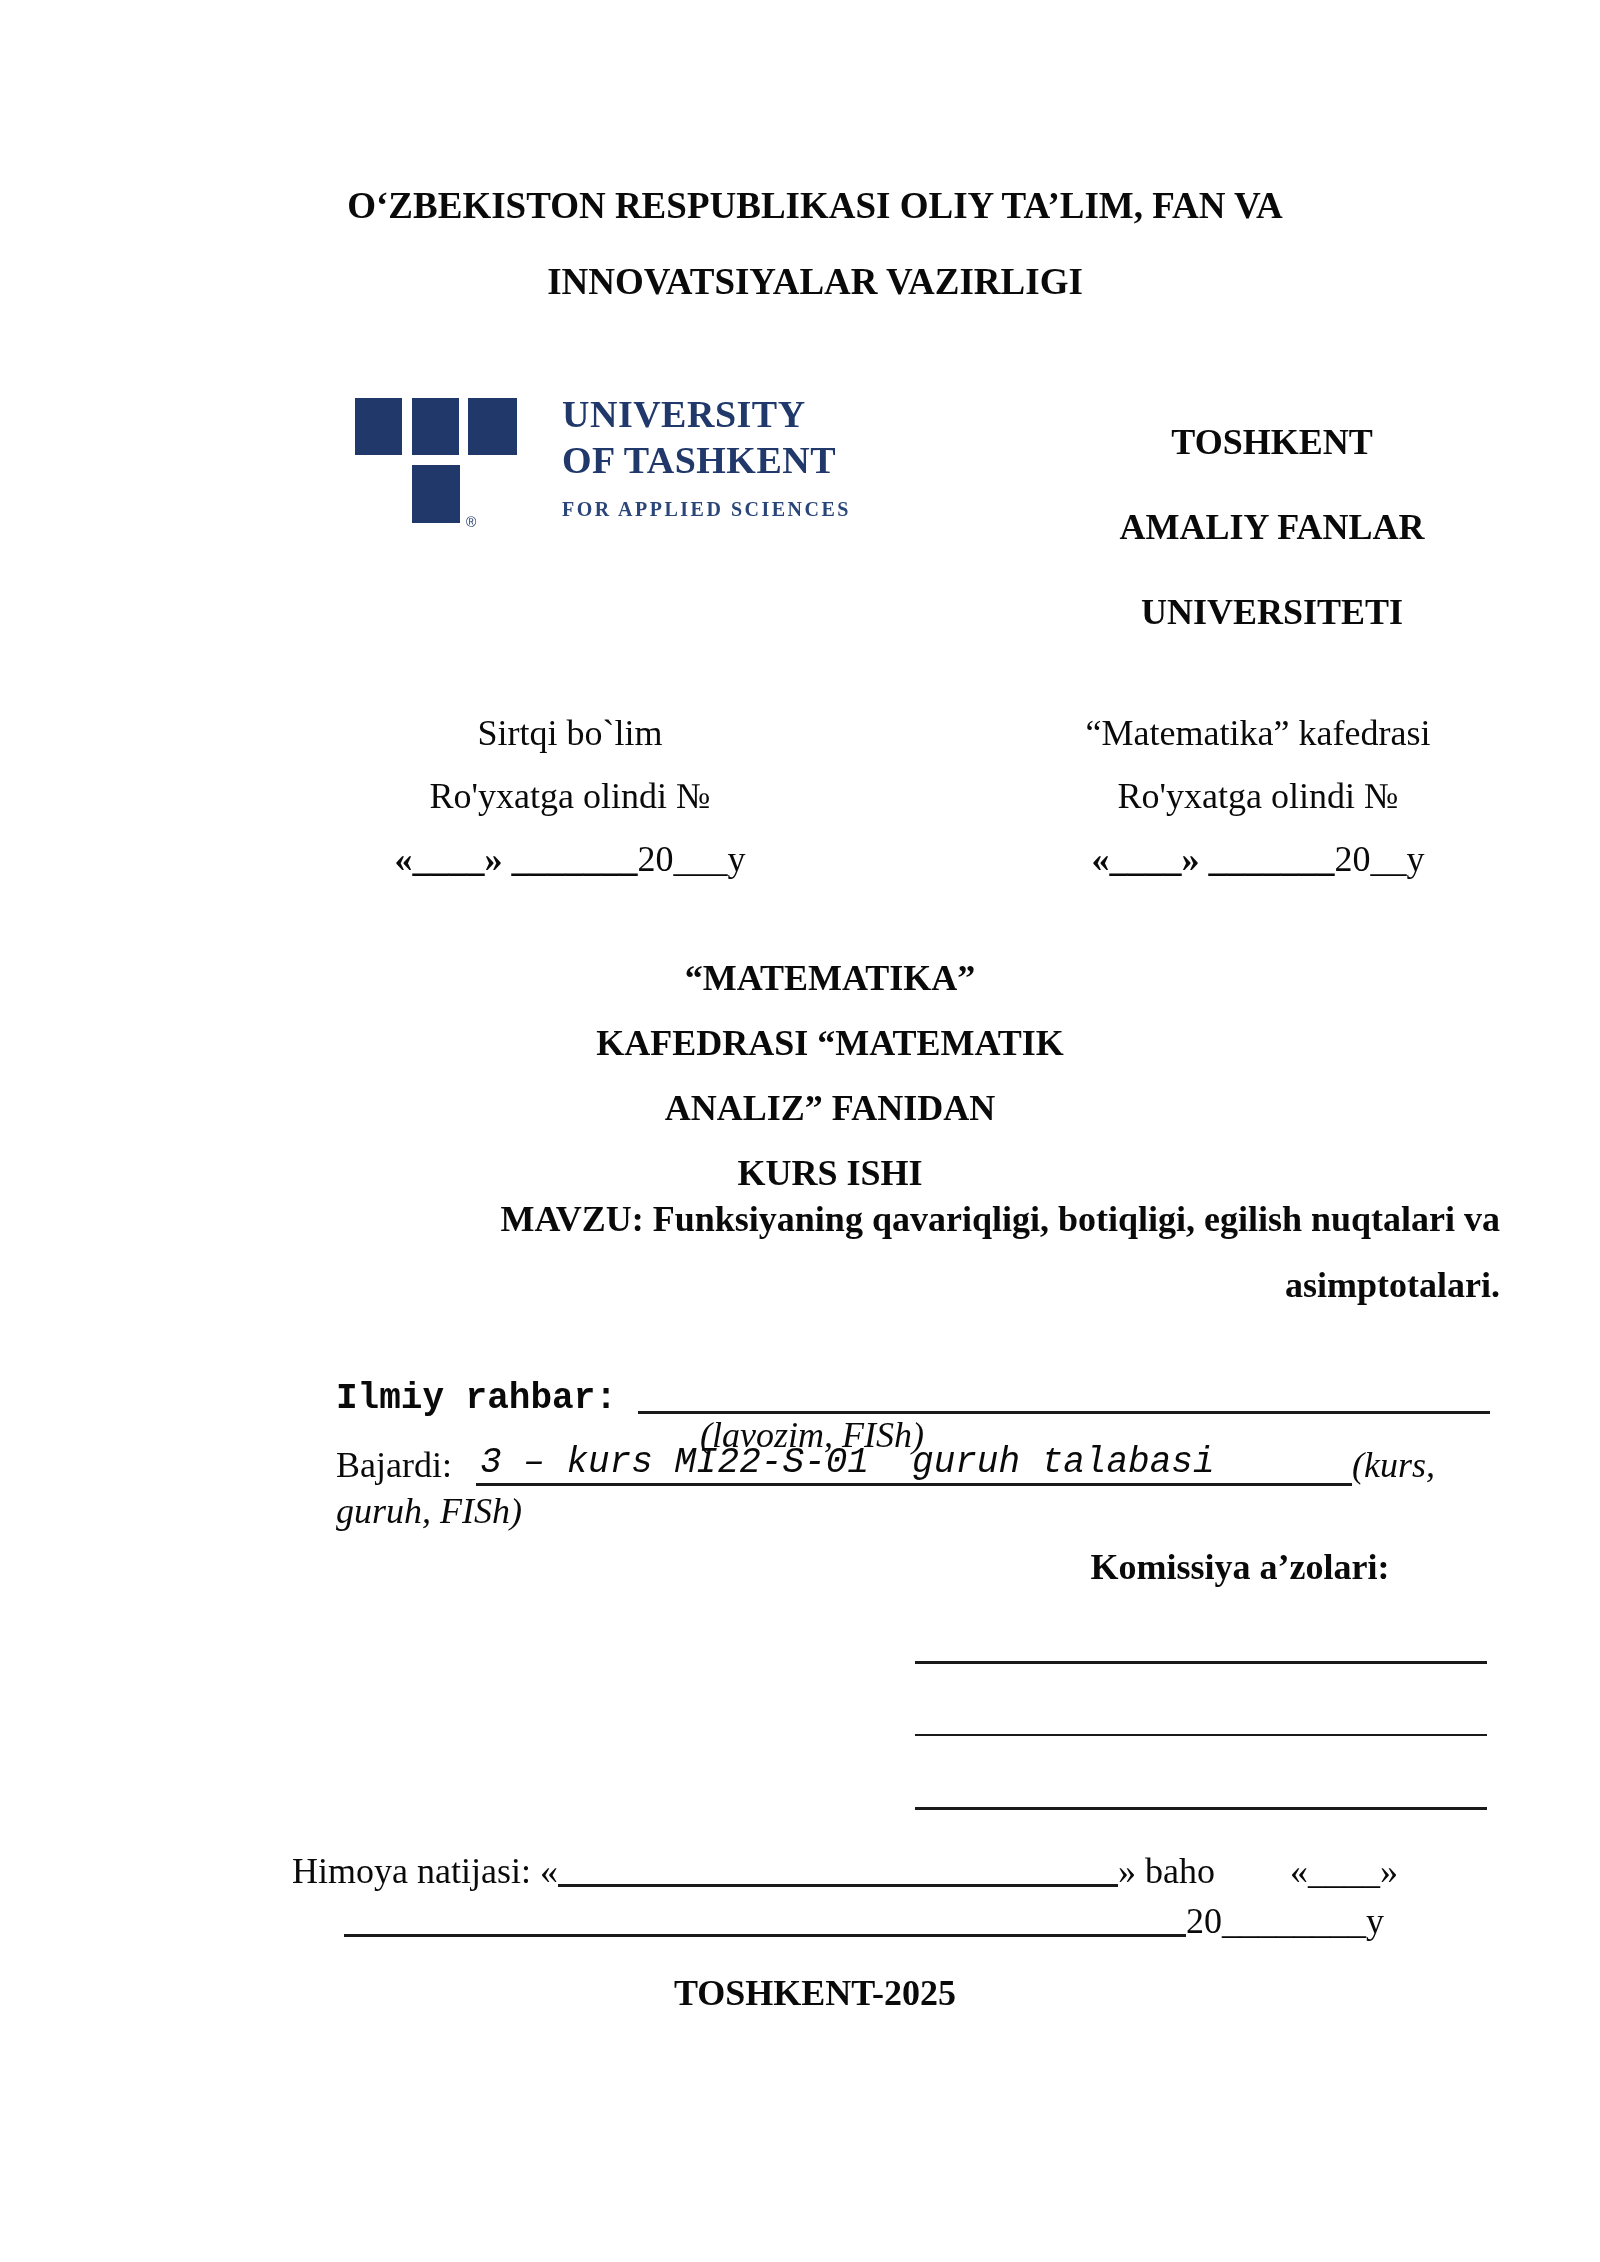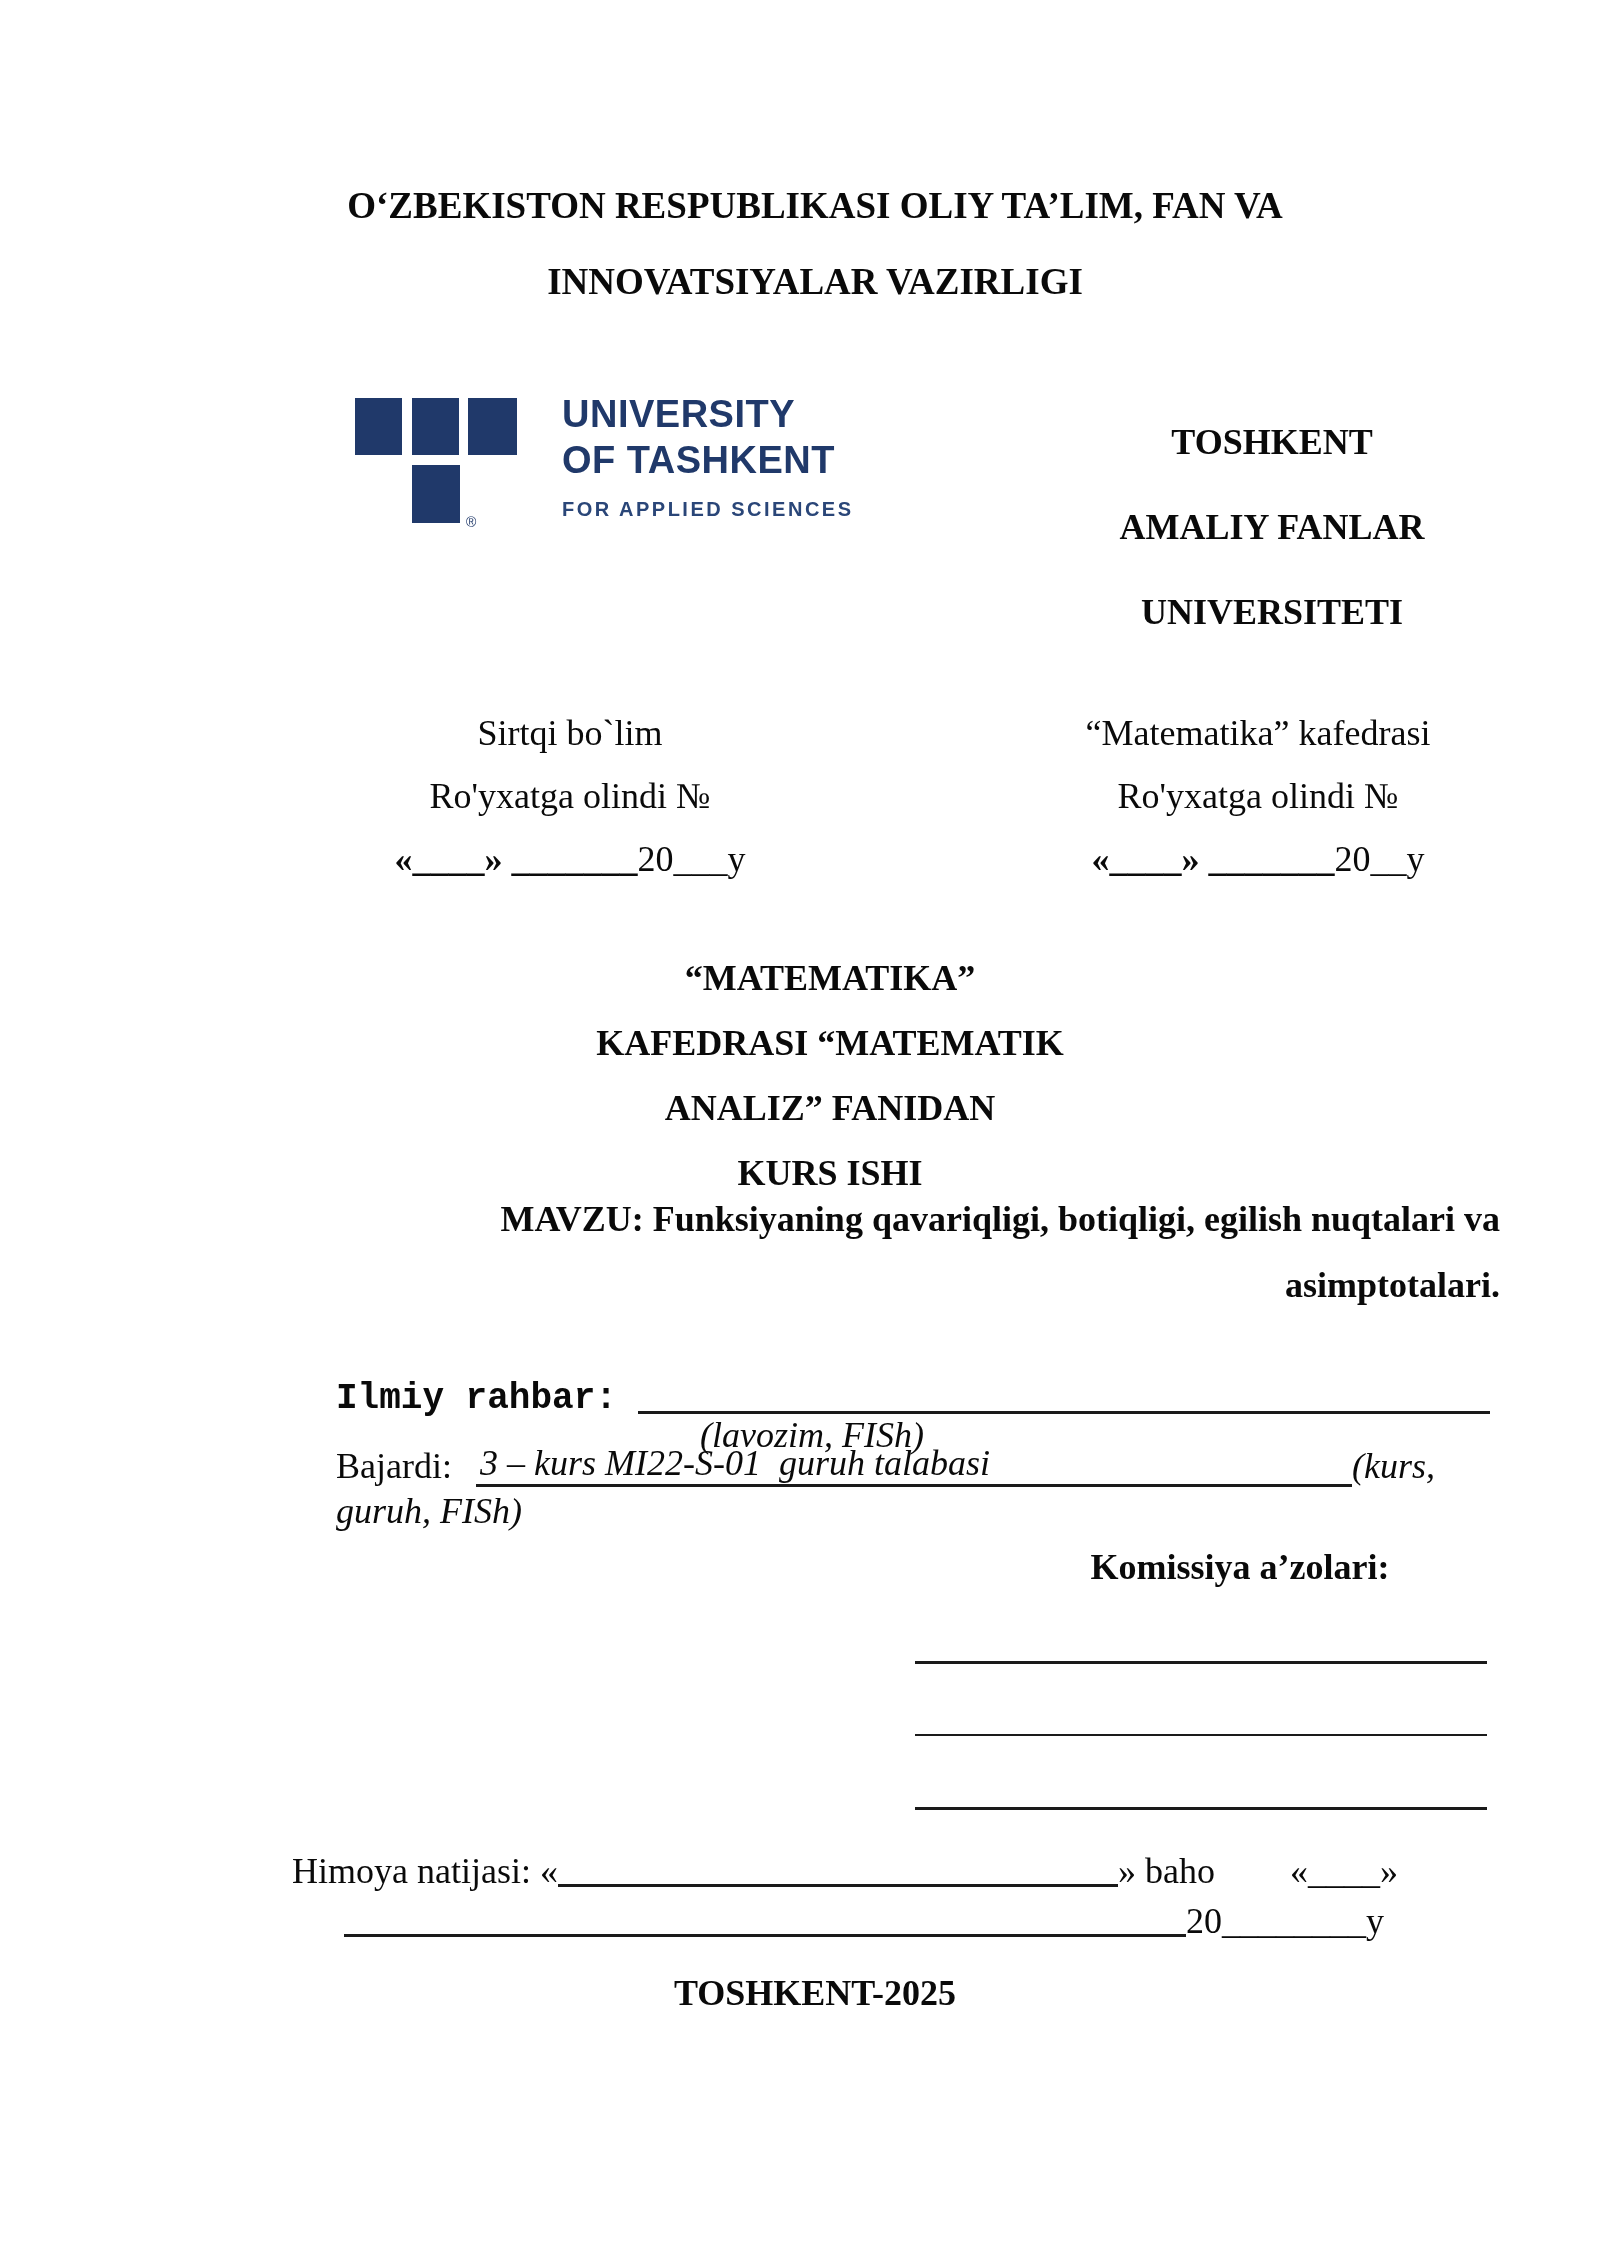--- a/index.html
+++ b/index.html
@@ -14,21 +14,21 @@
     font-weight:bold;font-size:37px;line-height:76px;}
 
   
   .logo-mark{top:398px;left:355px;width:170px;height:140px;}
   .sq{position:absolute;background:#20396a;width:47px;height:57px;top:0;}
   .sq2{left:57px;}
   .sq3{left:113px;width:49px;}
   .sq4{left:57px;top:67px;width:48px;height:58px;}
   .regmark{position:absolute;left:111px;top:116px;font-size:14px;color:#20396a;
     font-family:"Liberation Sans",sans-serif;}
-  .logo-text{top:391px;left:562px;font-family:Liberation Sans, sans-serif;color:#20396a;}
+  .logo-text{top:391px;left:562px;font-family:Liberation Serif, serif;color:#20396a;}
   .logo-name{font-size:38px;font-weight:bold;line-height:46px;letter-spacing:.5px;}
   .logo-tagline{margin-top:15px;font-size:20px;letter-spacing:2.5px;font-weight:bold;
     color:#2a4678;}
 
   
   .univ{top:400px;left:1072px;width:400px;text-align:center;
     font-weight:bold;font-size:36px;line-height:85px;}
 
   
   .reg-col{top:702px;width:440px;text-align:center;font-size:36px;line-height:63px;}
@@ -44,21 +44,21 @@
 
   
   .advisor-row{top:1378px;left:336px;width:1154px;display:flex;align-items:flex-end;
     font-size:36px;}
   .advisor-label{font-weight:bold;white-space:pre;font-family:Liberation Mono, monospace;}
   .fill{flex:1;border-bottom:3px solid #1a1a1a;margin-bottom:5px;}
   .advisor-hint{top:1414px;left:700px;font-style:italic;font-size:36px;}
   .student-row{top:1442px;left:336px;display:flex;align-items:flex-end;font-size:36px;}
   .student-label{white-space:pre;margin-right:24px;}
   .student-fill{width:872px;border-bottom:3px solid #1a1a1a;font-style:italic;
-    white-space:pre;padding-left:4px;}
+    white-space:pre;padding-left:4px;font-family:Liberation Mono, monospace;}
   .student-paren{font-style:italic;}
   .student-tail{top:1490px;left:336px;font-style:italic;font-size:36px;}
 
   
   .commission-label{top:1546px;left:1040px;width:400px;text-align:center;
     font-weight:bold;font-size:36px;}
   .commission-line{left:915px;width:572px;border-top:3px solid #1a1a1a;height:0;}
   .cl1{top:1661px;}
   .cl2{top:1734px;border-top-width:2px;}
   .cl3{top:1807px;}

